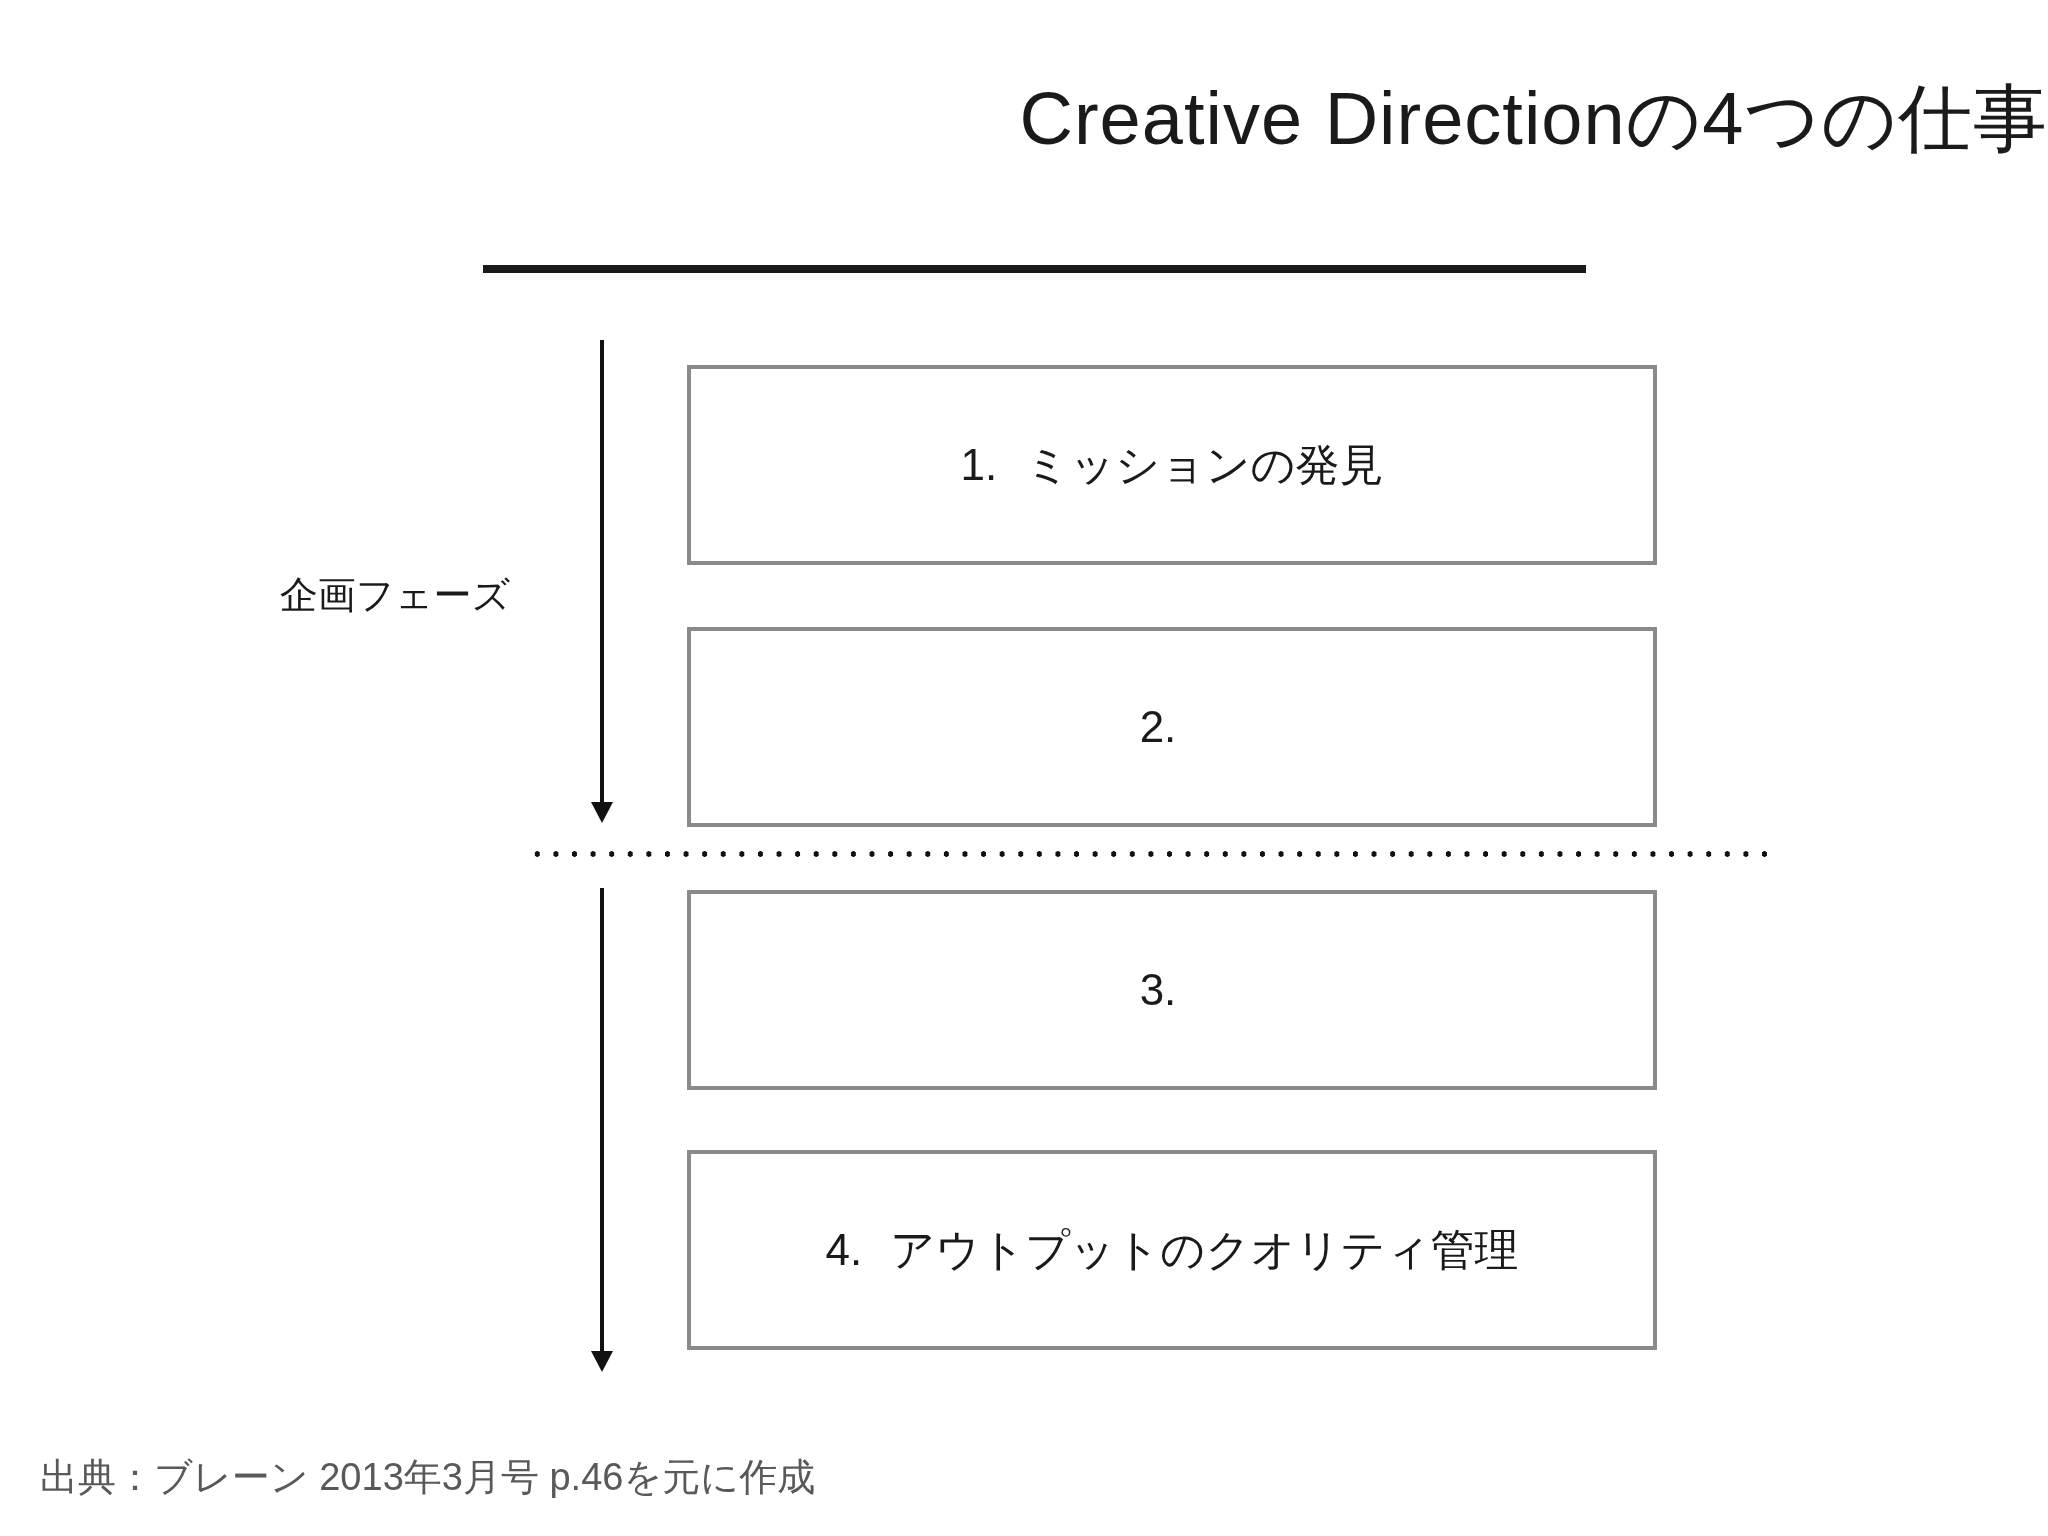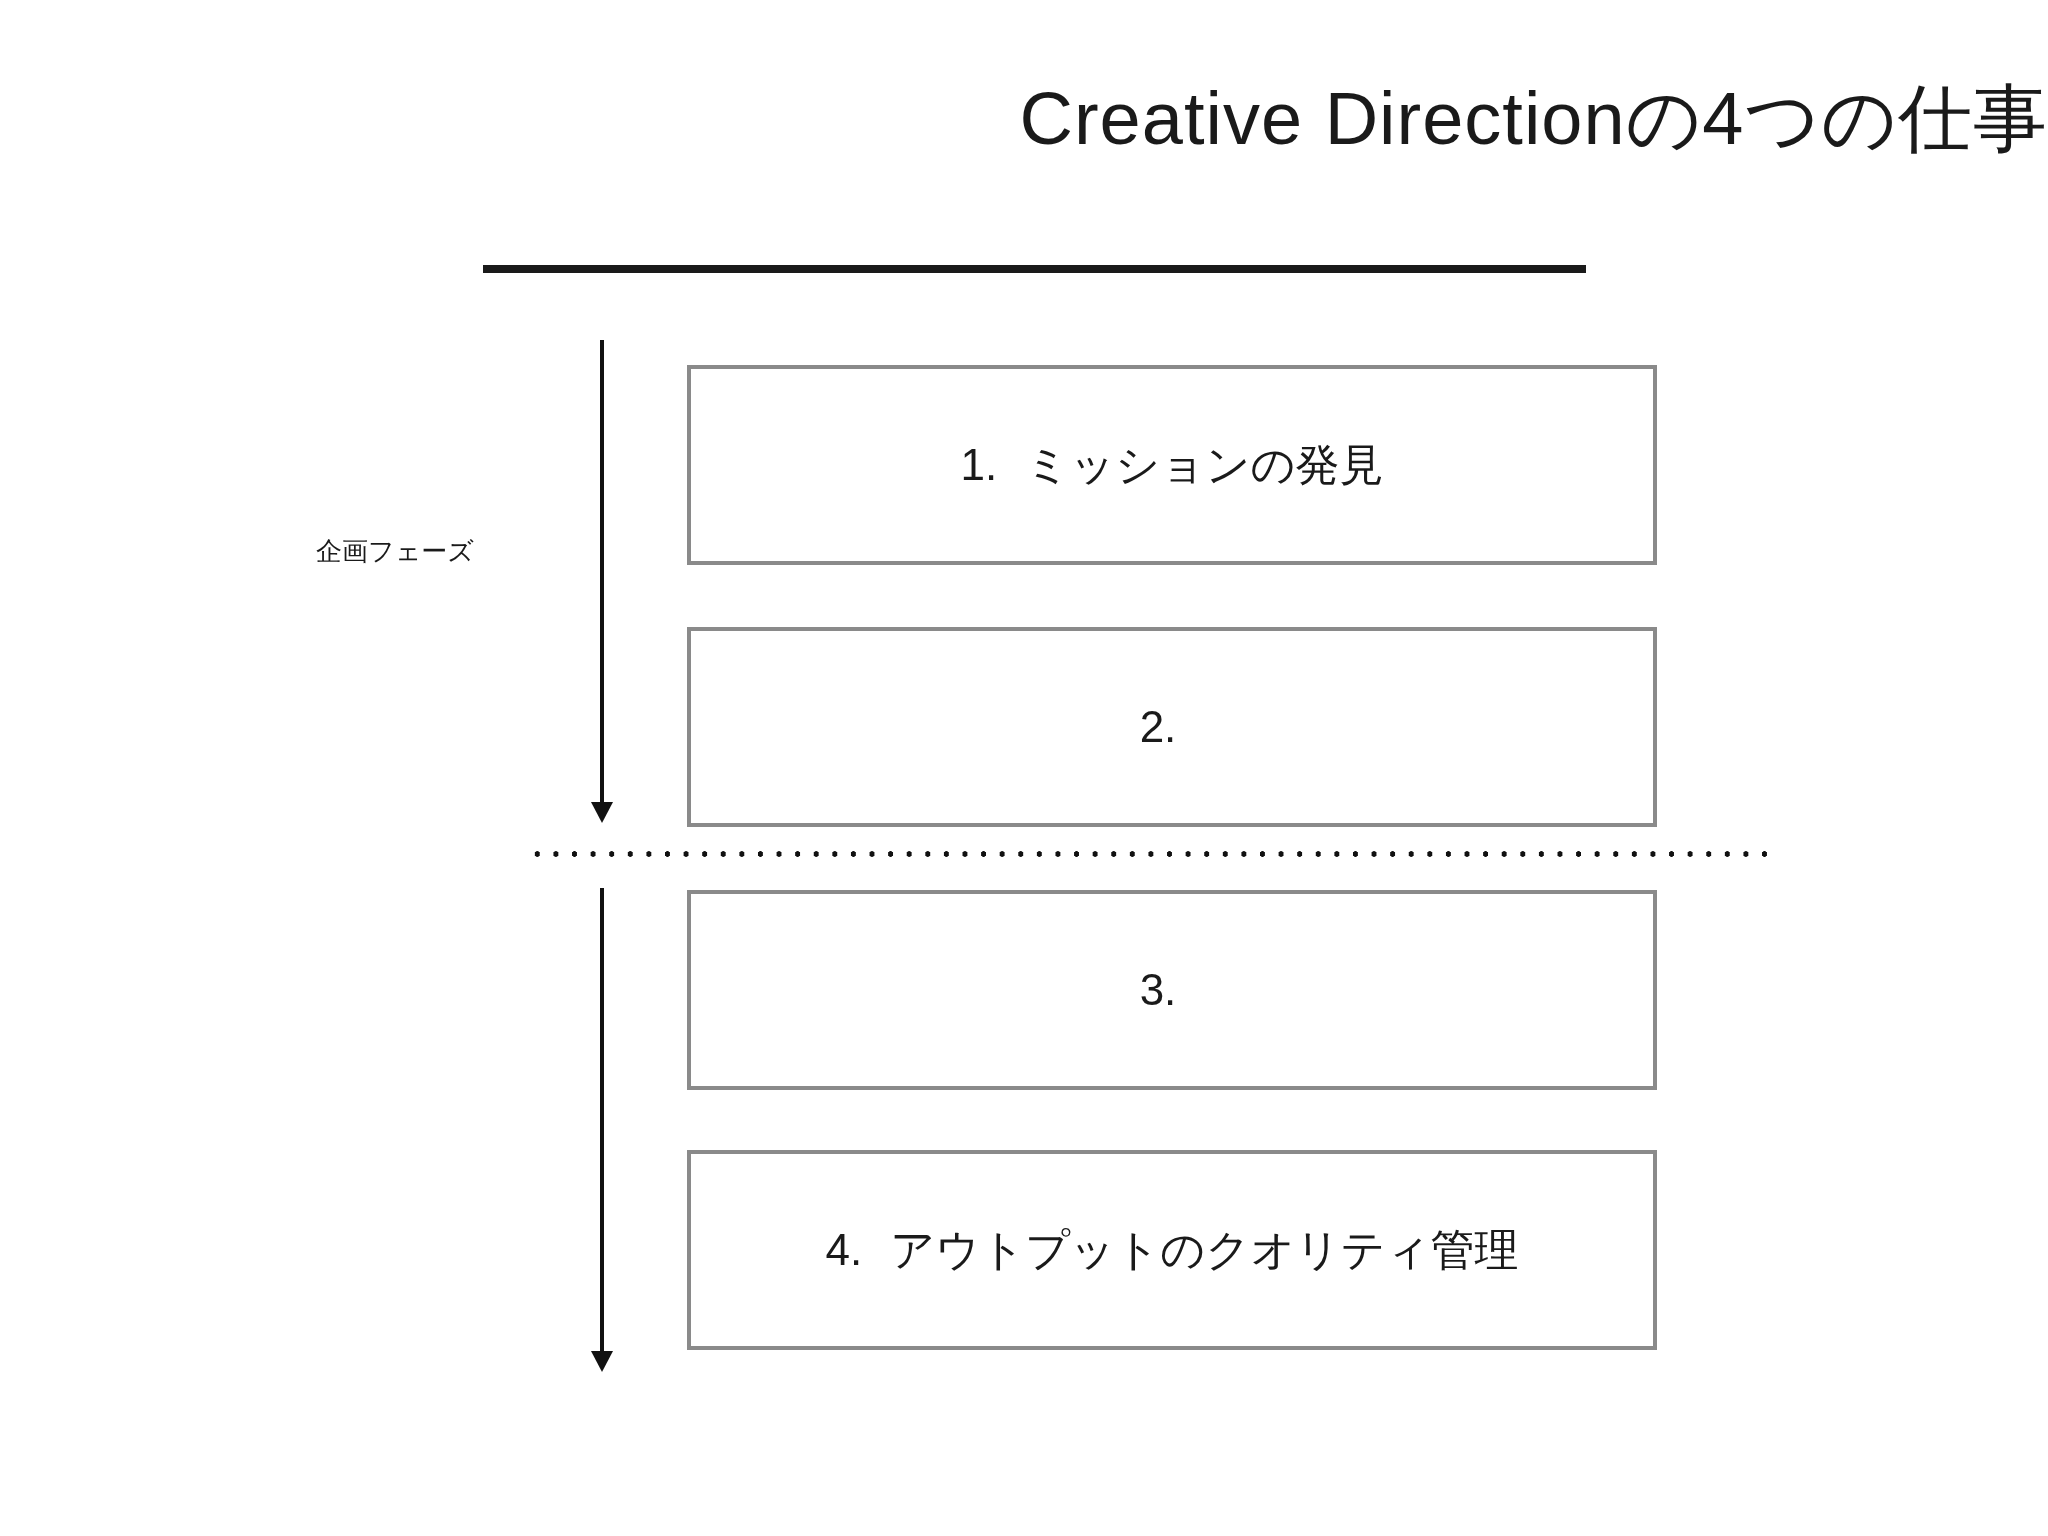--- a/index.html
+++ b/index.html
@@ -39,23 +39,24 @@
     top:265px;
     width:1103px;
     height:8px;
     background:var(--text);
   }
   .phase-label{
     position:absolute;
     left:200px;
     width:390px;
     text-align:center;
-    font-size:26px;
+    font-size:38px;
     color:var(--text);
     white-space:nowrap;
+    margin-top:36px;
   }
   .phase-label.planning{ top:534px; }
   .phase-label.implementation{ top:1128px; }
 
   .arrow{
     position:absolute;
     left:591px;
     width:22px;
   }
   .arrow .shaft{
@@ -151,14 +152,15 @@
 
   <div class="task-box b3">
     <span class="num">3.</span>
   </div>
 
   <div class="task-box b4">
     <span class="num">4.</span>
     <span class="lbl">アウトプットのクオリティ管理</span>
   </div>
 
+  <div class="source-note">出典：ブレーン 2013年3月号 p.46を元に作成</div>
 
 </div>
 
 </body></html>

